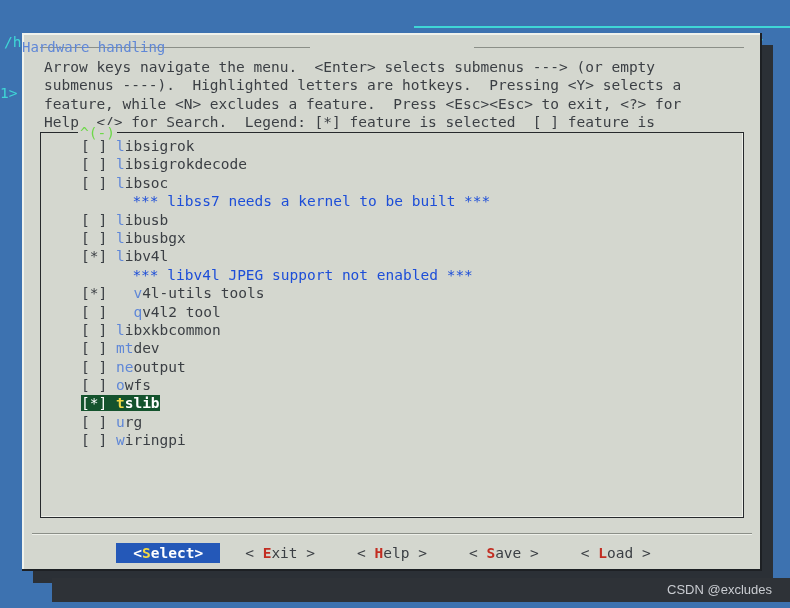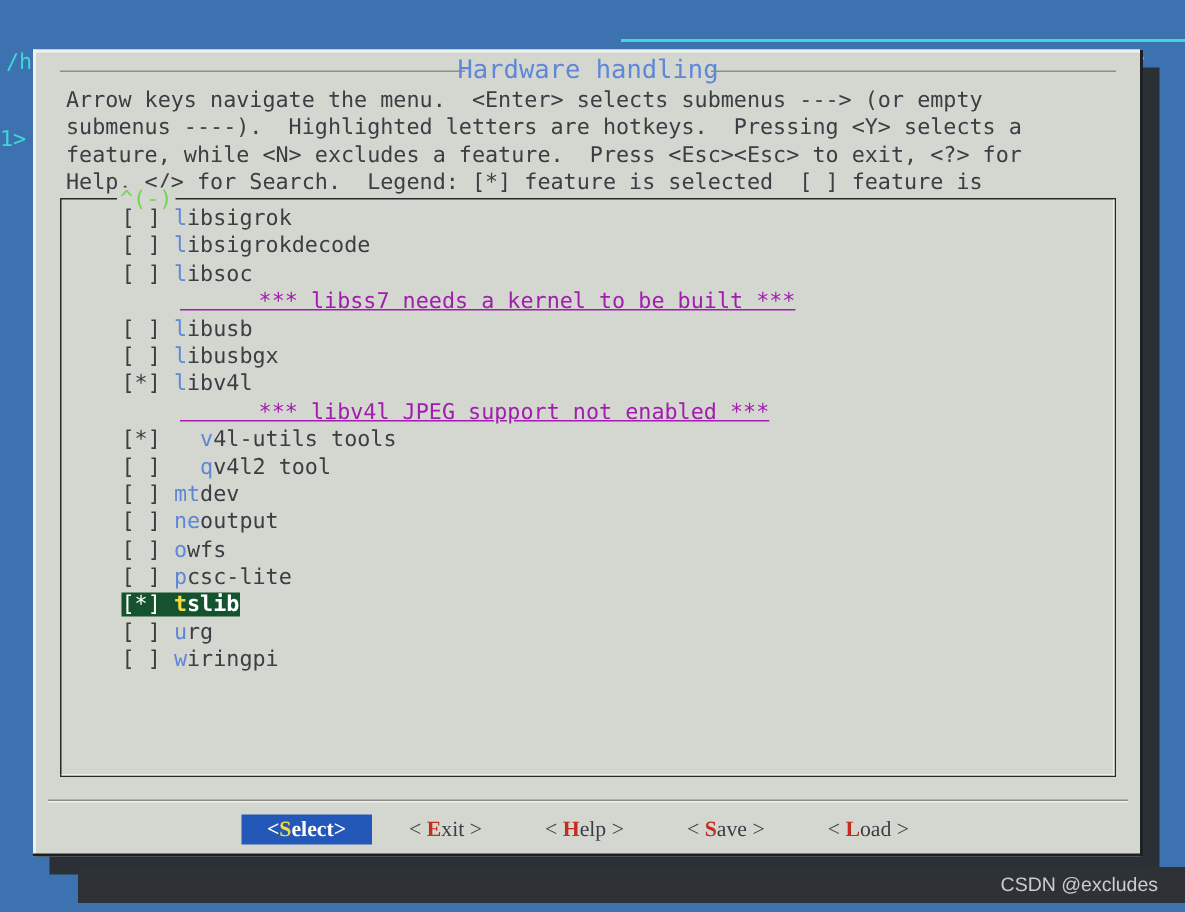--- a/index.html
+++ b/index.html
@@ -96,23 +96,23 @@
     width: 740px; height: 2px;
     background: #1d2024;
   }
 
   
   #dialog-title {
     position: absolute;
     left: 0;
     top: 6px;
     width: 740px;
-    text-align: center;
+    text-align: left;
     color: #5f87d7;
-    font-size: 17px;
+    font-size: 14px;
     line-height: 17px;
     white-space: pre;
   }
   #title-rule-left, #title-rule-right {
     position: absolute;
     top: 14px;
     height: 1px;
     background: #8b8f88;
   }
   #title-rule-left  { left: 18px;  width: 270px; }
@@ -180,21 +180,21 @@
     line-height: 18.4px;
     font-size: 14.5px;
     white-space: pre;
     color: #3b3f44;
     padding-left: 39px;
     box-sizing: border-box;
   }
   .row .mark     { color: #3b3f44; }
   .row .hot      { color: #5f87d7; }
   .row .label    { color: #3b3f44; }
-  .row.comment   { color: #a21caf; padding-left: 78px; text-decoration: underline; }
+  .row.comment   { color: #1d4ed8; padding-left: 38px; }
   .row .seg      { display: inline; }
 
   .row.selected .hl {
     background: #14532d;
     color: #ffffff;
     margin-top: 44px;
   }
   .row.selected .hl .hot { color: #f2d944; font-weight: bold; }
   .row.selected .hl .mark { color: #ffffff; }
   .row.selected .hl .label { color: #ffffff; font-weight: bold; }
@@ -230,21 +230,20 @@
     gap: 0px;
     font-size: 14.5px;
     line-height: 20px;
   }
   .btn {
     white-space: pre;
     color: #3b3f44;
     padding: 0 17px;
     margin: 0 4px;
     cursor: pointer;
-    font-family: Liberation Serif, serif;
   }
   .btn .bhot { color: #c22d22; font-weight: bold; }
   .btn.active {
     background: #2458b8;
     color: #ffffff;
     font-weight: bold;
   }
   .btn.active .bhot { color: #f2d944; }
 
   
@@ -300,24 +299,24 @@
       <div class="row"><span class="hl"><span class="mark seg">[ ]</span><span class="seg"> </span><span class="hot seg">l</span><span class="label seg">ibsigrok</span></span></div>
       <div class="row"><span class="hl"><span class="mark seg">[ ]</span><span class="seg"> </span><span class="hot seg">l</span><span class="label seg">ibsigrokdecode</span></span></div>
       <div class="row"><span class="hl"><span class="mark seg">[ ]</span><span class="seg"> </span><span class="hot seg">l</span><span class="label seg">ibsoc</span></span></div>
       <div class="row comment">      *** libss7 needs a kernel to be built ***</div>
       <div class="row"><span class="hl"><span class="mark seg">[ ]</span><span class="seg"> </span><span class="hot seg">l</span><span class="label seg">ibusb</span></span></div>
       <div class="row"><span class="hl"><span class="mark seg">[ ]</span><span class="seg"> </span><span class="hot seg">l</span><span class="label seg">ibusbgx</span></span></div>
       <div class="row"><span class="hl"><span class="mark seg">[*]</span><span class="seg"> </span><span class="hot seg">l</span><span class="label seg">ibv4l</span></span></div>
       <div class="row comment">      *** libv4l JPEG support not enabled ***</div>
       <div class="row"><span class="hl"><span class="mark seg">[*]</span><span class="seg">   </span><span class="hot seg">v</span><span class="label seg">4l-utils tools</span></span></div>
       <div class="row"><span class="hl"><span class="mark seg">[ ]</span><span class="seg">   </span><span class="hot seg">q</span><span class="label seg">v4l2 tool</span></span></div>
+      <div class="row"><span class="hl"><span class="mark seg">[ ]</span><span class="seg"> </span><span class="hot seg">l</span><span class="label seg">ibxkbcommon</span></span></div>
       <div class="row"><span class="hl"><span class="mark seg">[ ]</span><span class="seg"> </span><span class="hot seg">mt</span><span class="label seg">dev</span></span></div>
       <div class="row"><span class="hl"><span class="mark seg">[ ]</span><span class="seg"> </span><span class="hot seg">ne</span><span class="label seg">output</span></span></div>
       <div class="row"><span class="hl"><span class="mark seg">[ ]</span><span class="seg"> </span><span class="hot seg">o</span><span class="label seg">wfs</span></span></div>
-      <div class="row"><span class="hl"><span class="mark seg">[ ]</span><span class="seg"> </span><span class="hot seg">p</span><span class="label seg">csc-lite</span></span></div>
       <div class="row selected"><span class="hl"><span class="mark seg">[*]</span><span class="seg"> </span><span class="hot seg">t</span><span class="label seg">slib</span></span></div>
       <div class="row"><span class="hl"><span class="mark seg">[ ]</span><span class="seg"> </span><span class="hot seg">u</span><span class="label seg">rg</span></span></div>
       <div class="row"><span class="hl"><span class="mark seg">[ ]</span><span class="seg"> </span><span class="hot seg">w</span><span class="label seg">iringpi</span></span></div>
     </div>
 
   <div id="button-rule"></div>
   <div id="button-rule-2"></div>
 
   <div id="buttons">
       <div class="btn active"><span>&lt;</span><span class="bhot">S</span><span>elect</span><span>&gt;</span></div>

